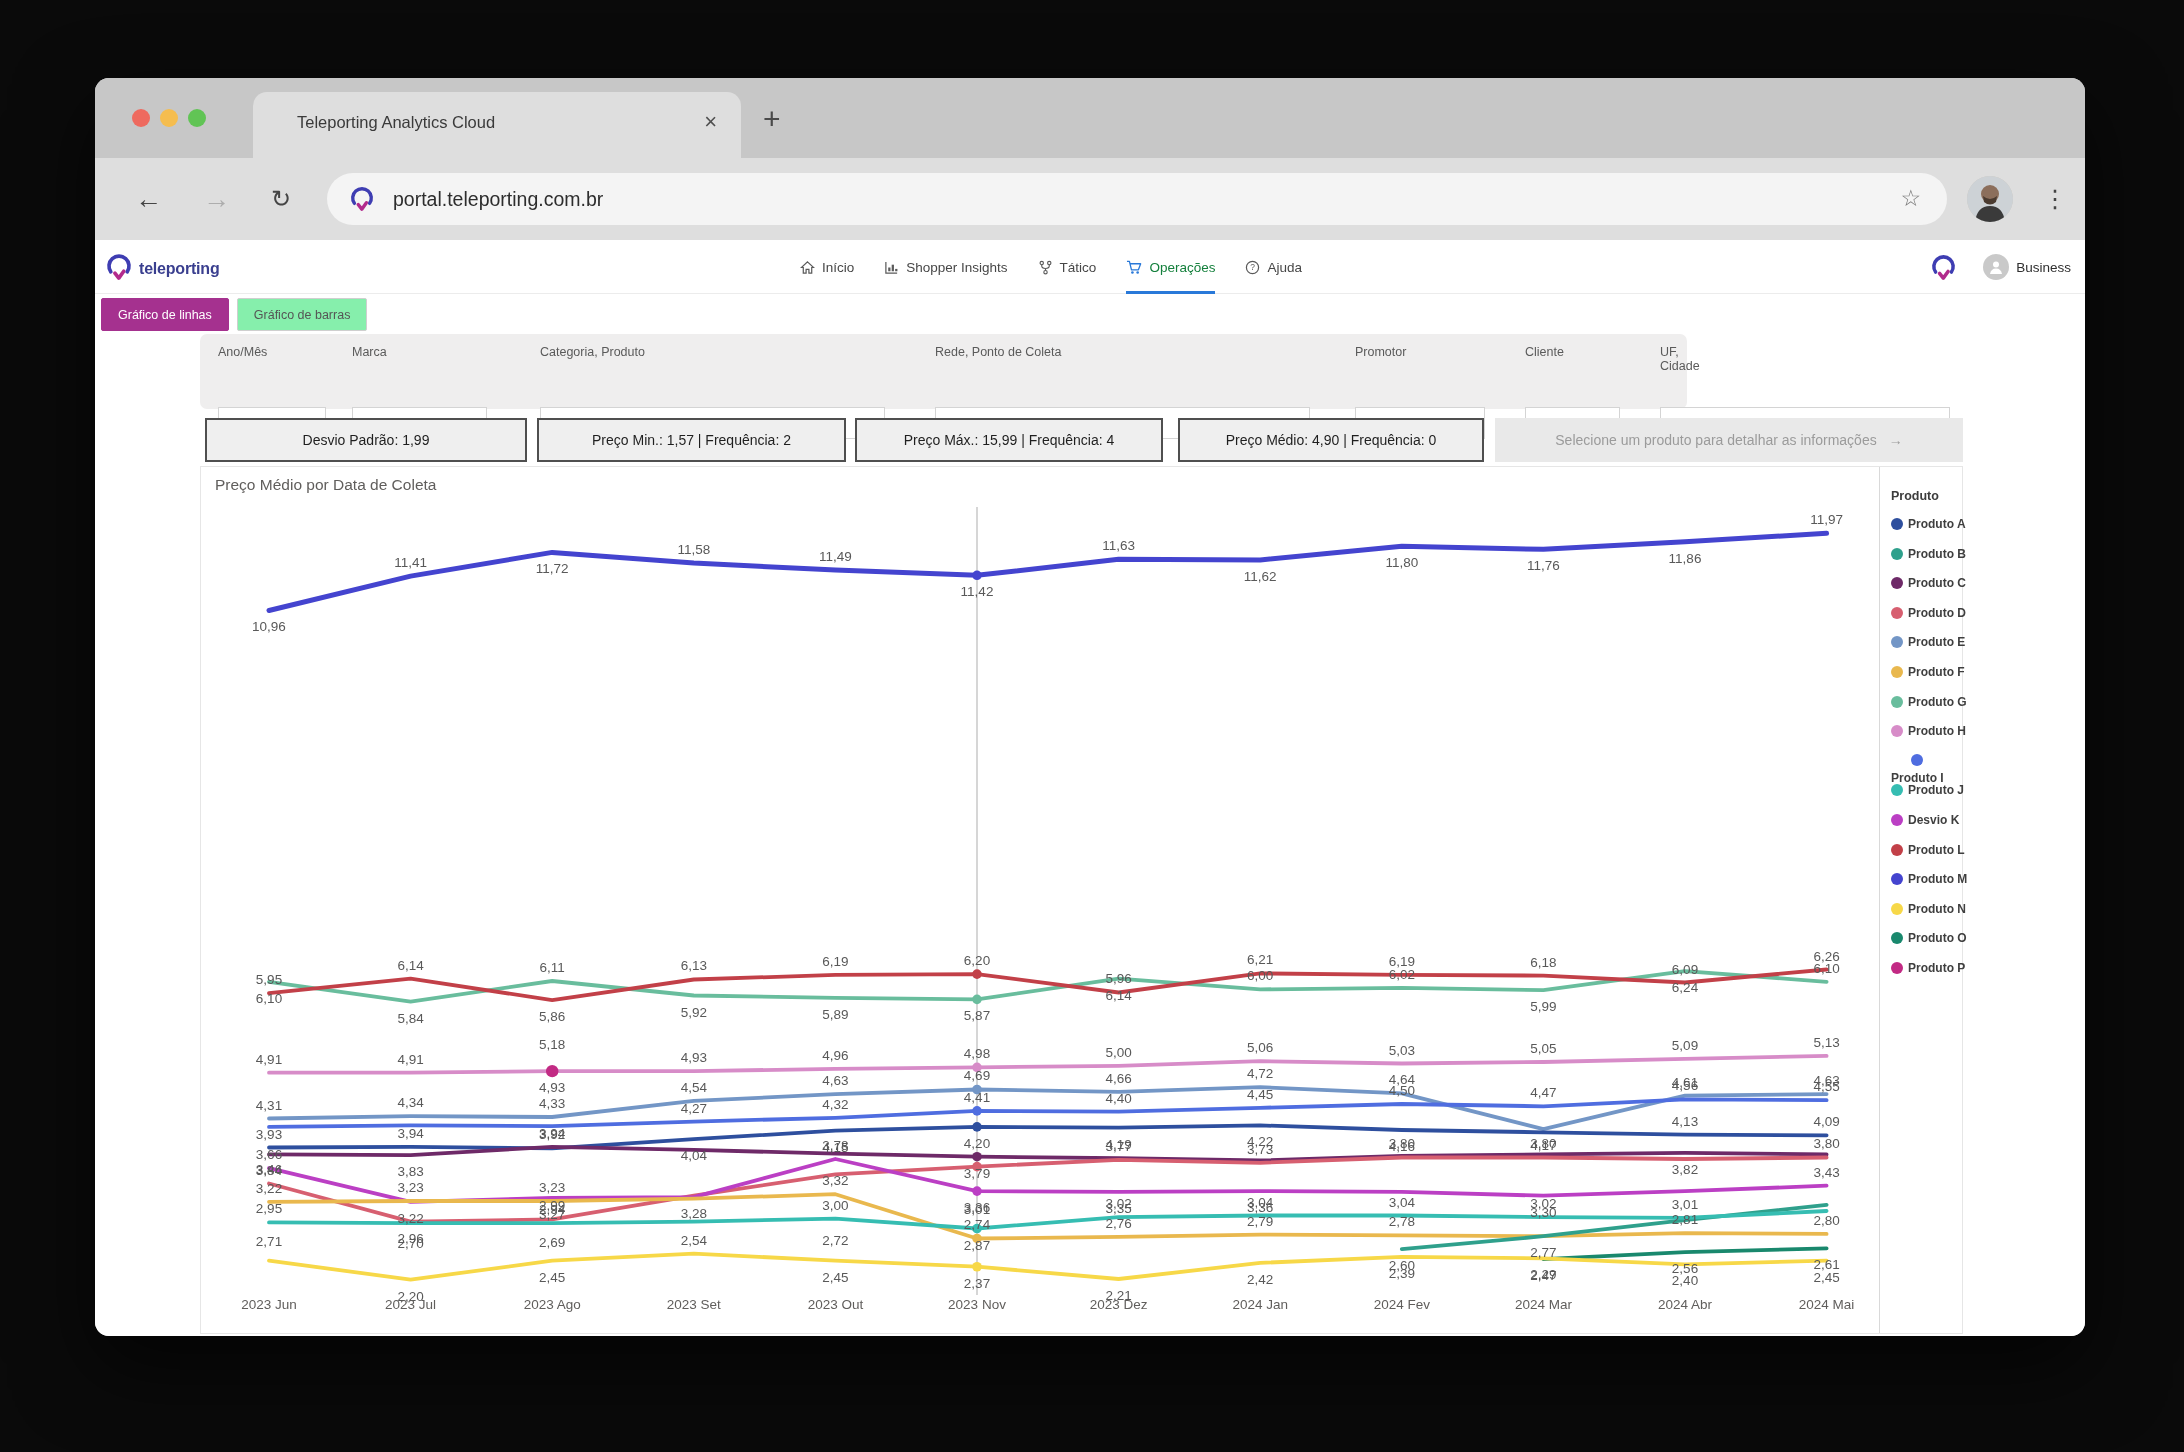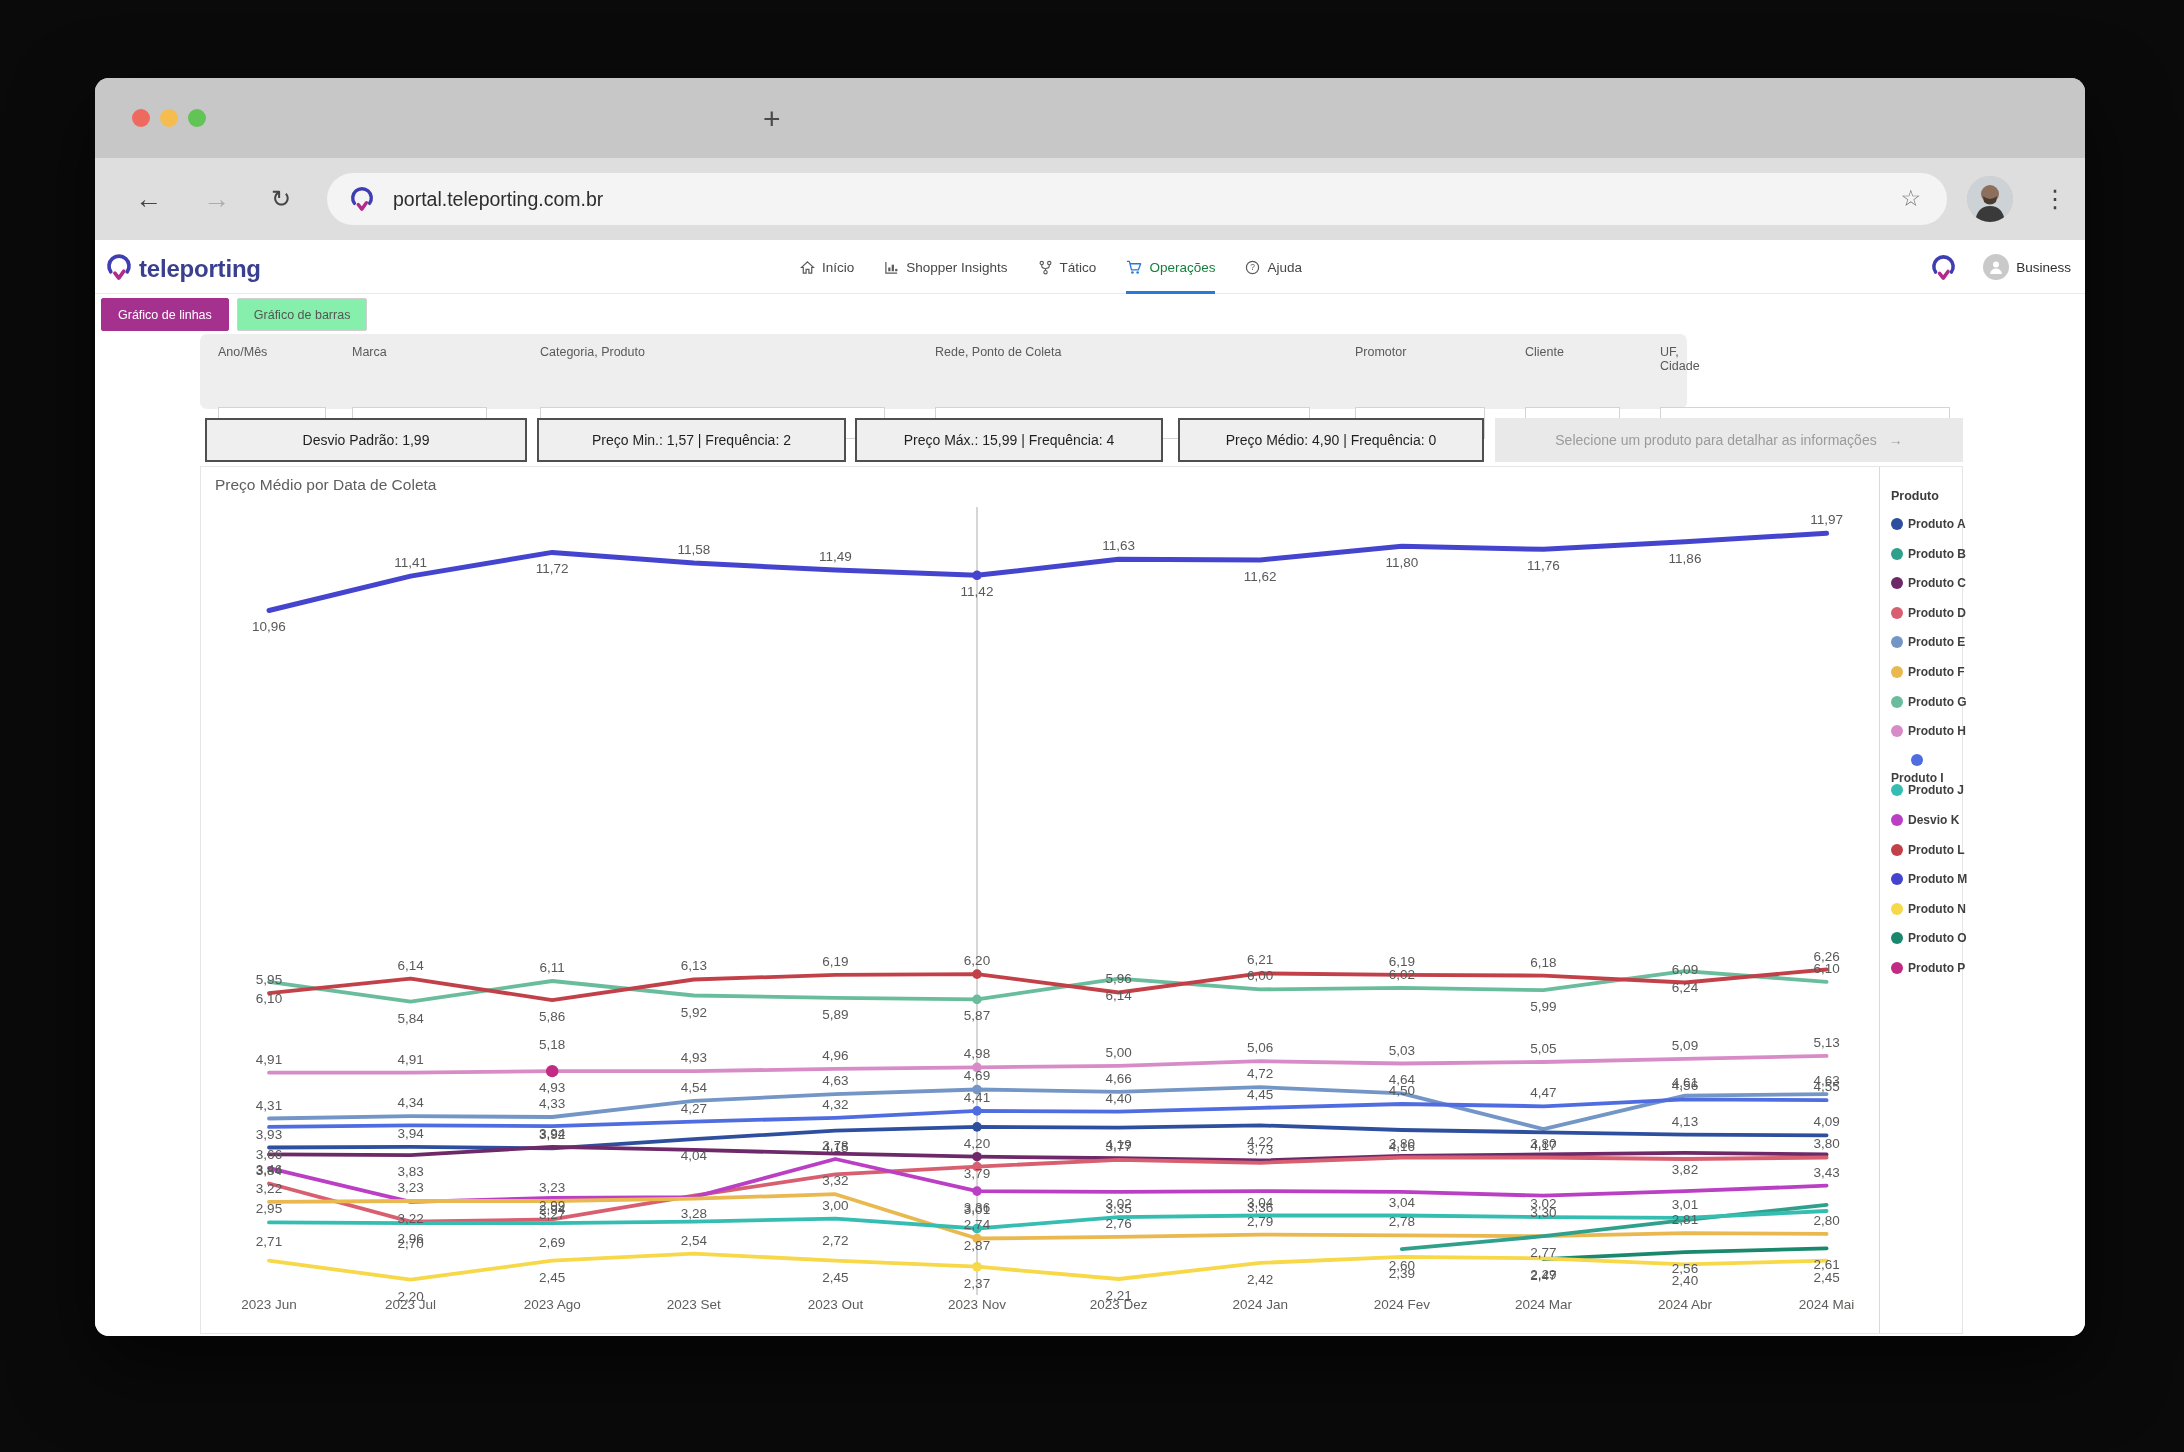--- a/index.html
+++ b/index.html
@@ -23,21 +23,21 @@
   .urlpill{position:absolute;left:232px;top:15px;width:1620px;height:52px;border-radius:26px;background:#f4f4f4;}
   .urlpill .favicon{position:absolute;left:22px;top:11px;}
   .url-text{position:absolute;left:66px;top:15px;font-size:19.5px;color:#2d2d2d;}
   .star{position:absolute;right:26px;top:12px;font-size:23px;color:#7a7a7a;}
   .avatar{position:absolute;left:1872px;top:18px;width:46px;height:46px;border-radius:50%;overflow:hidden;background:#cfc7bd;}
   .menu-dots{position:absolute;left:1948px;top:0;height:82px;line-height:82px;font-size:24px;color:#434343;letter-spacing:0;}
   
   .app{position:absolute;left:0;top:162px;right:0;bottom:0;background:#fff;}
   .app-header{position:absolute;left:0;top:0;right:0;height:54px;border-bottom:1px solid #ececec;background:#fff;}
   .logo{position:absolute;left:10px;top:11px;display:flex;align-items:center;gap:6px;}
-  .brand{font-size:24px;font-weight:700;color:#3a3f8f;letter-spacing:-.2px;}
+  .brand{font-size:16px;font-weight:700;color:#3a3f8f;letter-spacing:-.2px;}
   .nav{position:absolute;left:705px;top:0;height:54px;display:flex;align-items:stretch;gap:30px;}
   .nav-item{display:flex;align-items:center;gap:7px;font-size:13.5px;color:#474747;border-bottom:3px solid transparent;padding-top:3px;cursor:default;}
   .nav-item.active{color:#15803d;border-bottom-color:#2979d9;}
   .nav-item svg{display:block;}
   .pin-right{position:absolute;left:1835px;top:12px;}
   .account{position:absolute;right:14px;top:14px;display:flex;align-items:center;gap:7px;font-size:13.5px;color:#2f2f2f;}
   .acct-avatar{width:26px;height:26px;border-radius:50%;background:#c9c9c9;display:flex;align-items:center;justify-content:center;}
   .view-tabs{position:absolute;left:6px;top:58px;display:flex;gap:8px;}
   .vtab{height:33px;padding:0 16px;font-size:12.5px;display:flex;align-items:center;background:#86efac;border:1px solid #cfcfcf;color:#555;border-radius:2px;}
   .vtab.active{background:#a5318f;border-color:#a5318f;color:#fff;}
@@ -59,20 +59,24 @@
   .legend-label{font-size:12px;font-weight:600;color:#3f3f3f;white-space:nowrap;}
 </style>
 </head>
 <body>
 
 <div class="window">
   <div class="tabstrip">
     <div class="tl red"></div>
     <div class="tl yellow"></div>
     <div class="tl green"></div>
+    <div class="tab">
+      <span class="tab-title">Teleporting Analytics Cloud</span>
+      <span class="tab-close">×</span>
+    </div>
     <span class="newtab">+</span>
   </div>
   <div class="toolbar">
     <span class="navbtn back">←</span>
     <span class="navbtn fwd">→</span>
     <span class="navbtn reload">↻</span>
     <div class="urlpill">
       <span class="favicon"><svg width="26" height="29.120000000000005" viewBox="0 0 26 29">
             <path d="M20.6 19.3 A9.3 9.3 0 1 0 5.4 19.3" fill="none" stroke="#3e3db2" stroke-width="3.4" stroke-linecap="round"></path>
             <path d="M9.2 20.5 l3.6 4.6 l4.6 -6.4" fill="none" stroke="#b22a8c" stroke-width="3.4" stroke-linecap="round" stroke-linejoin="round"></path>

